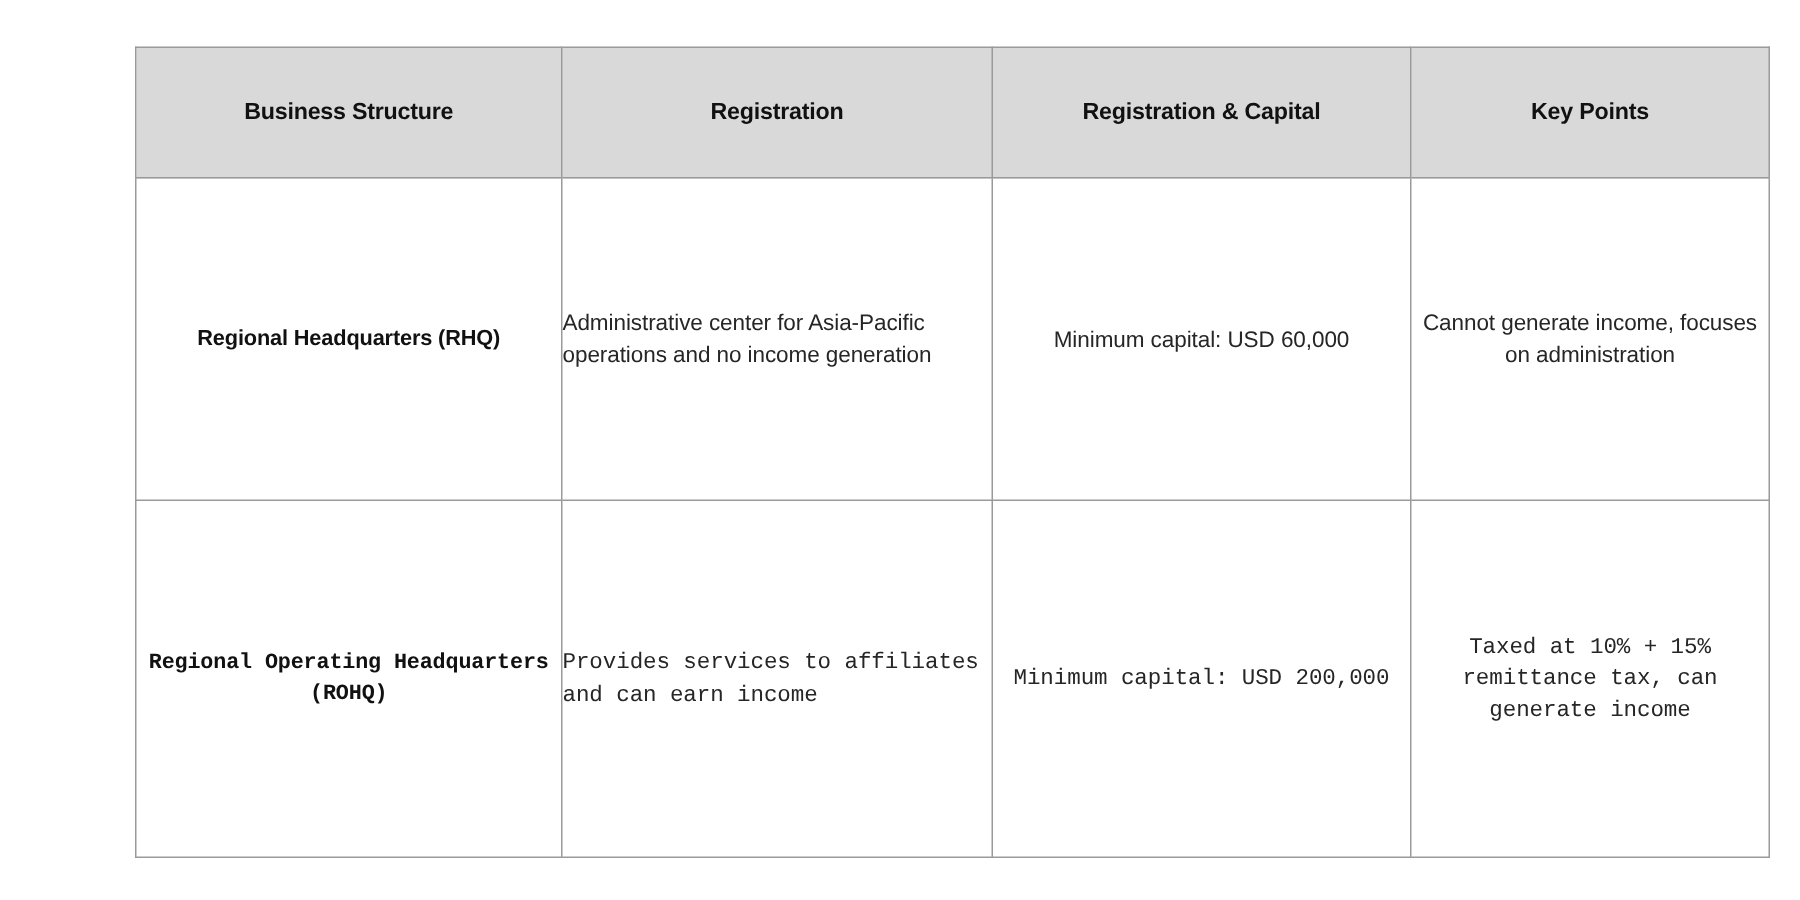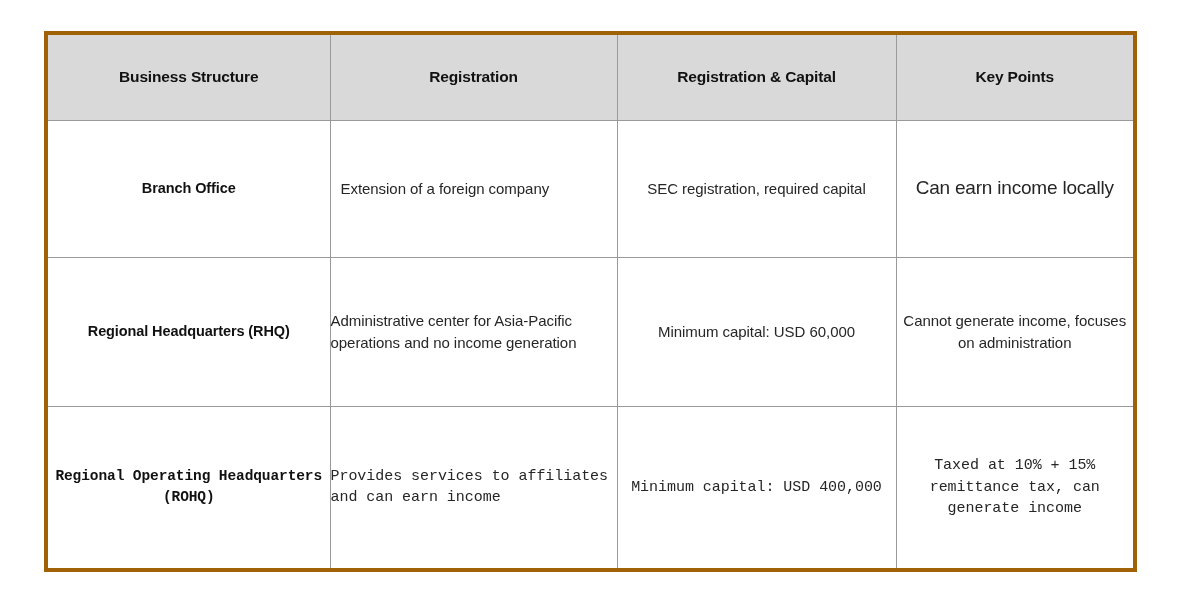--- a/index.html
+++ b/index.html
@@ -28,21 +28,22 @@
     top: 31px;
     width: 1089px;
     height: 541px;
   }
 
   table.comparison-table {
     border-collapse: collapse;
     table-layout: fixed;
     width: 1089px;
     height: 541px;
-    border: 4px solid #a16207;
+    border: 1px solid #a16207;
+    margin-left: 46px;
   }
 
   table.comparison-table col.c1 { width: 284px; }
   table.comparison-table col.c2 { width: 287px; }
   table.comparison-table col.c3 { width: 279px; }
   table.comparison-table col.c4 { width: 239px; }
 
   table.comparison-table th,
   table.comparison-table td {
     border: 1px solid #9a9a9a;
@@ -133,38 +134,32 @@
       <thead>
         <tr>
           <th>Business Structure</th>
           <th>Registration</th>
           <th>Registration &amp; Capital</th>
           <th>Key Points</th>
         </tr>
       </thead>
       <tbody>
 
-        <tr class="row-1">
-          <td class="cell col-structure">Branch Office</td>
-          <td class="cell col-description">Extension of a foreign company</td>
-          <td class="cell col-registration">SEC registration, required capital</td>
-          <td class="cell col-keypoints">Can earn income locally</td>
-        </tr>
 
 
         <tr class="row-3">
           <td class="cell col-structure">Regional Headquarters (RHQ)</td>
           <td class="cell col-description">Administrative center for Asia-Pacific operations and no income generation</td>
           <td class="cell col-registration">Minimum capital: USD 60,000</td>
           <td class="cell col-keypoints">Cannot generate income, focuses on administration</td>
         </tr>
 
         <tr class="row-4">
           <td class="cell col-structure">Regional Operating Headquarters (ROHQ)</td>
           <td class="cell col-description">Provides services to affiliates and can earn income</td>
-          <td class="cell col-registration">Minimum capital: USD 400,000</td>
+          <td class="cell col-registration">Minimum capital: USD 200,000</td>
           <td class="cell col-keypoints">Taxed at 10% + 15% remittance tax, can generate income</td>
         </tr>
 
       </tbody>
     </table>
   </div>
 </div>
 
 </body></html>

